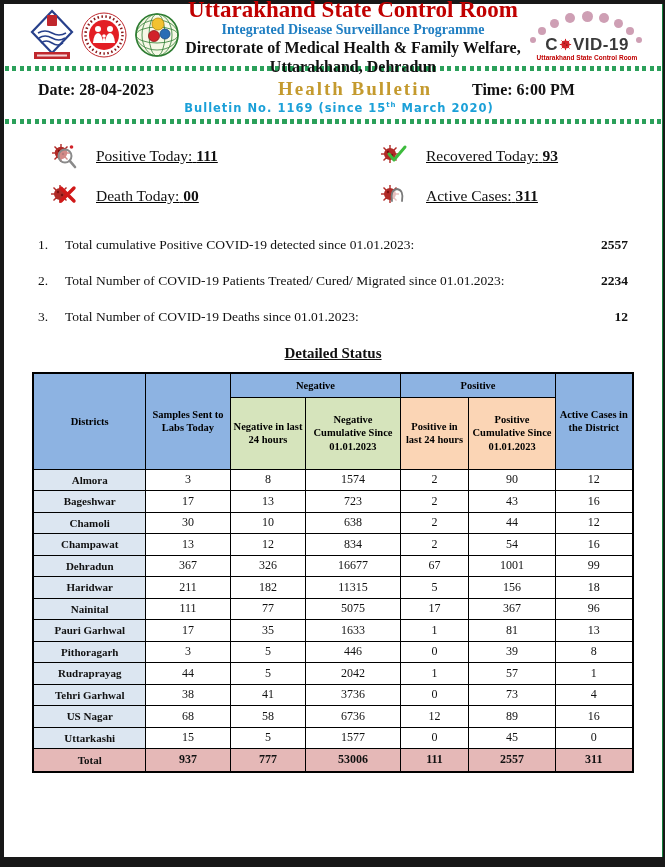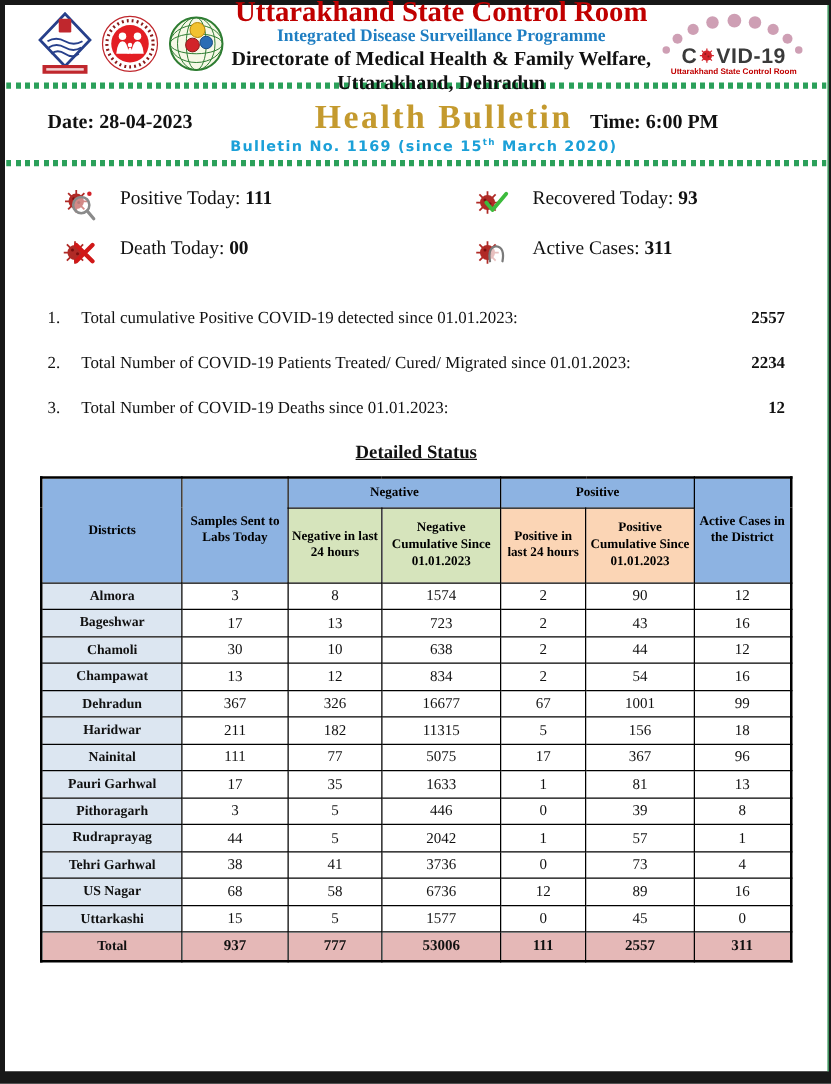--- a/index.html
+++ b/index.html
@@ -57,36 +57,36 @@
   }
   
   .titlerow {
     display: flex; align-items: baseline;
     padding: 7px 30px 0 34px;
   }
   .daterow-left { width: 200px; font-size: 16px; font-weight: bold; color: #111; }
   .bulletin-title {
     flex: 1; text-align: center;
     color: var(--c-gold, #C49A2E);
-    font-size: 27px; font-weight: bold; letter-spacing: 2px;
+    font-size: 19px; font-weight: bold; letter-spacing: 2px;
   }
   .daterow-right { width: 160px; text-align: left; font-size: 16px; font-weight: bold; color: #111; }
   .bulletin-no {
     text-align: center; margin: 1px 0 4px 12px;
     font-family: "DejaVu Sans", sans-serif;
     font-weight: bold; font-size: 11.5px; letter-spacing: 1px;
     color: var(--c-bulletin_cyan, #1BA0D8);
   }
   .bulletin-no sup { font-size: 7px; }
   
   .stats {
     display: grid; grid-template-columns: 330px 1fr;
     row-gap: 10px; padding: 17px 0 0 46px;
   }
-  .stat { display: flex; gap: 18px; height: 30px; }
+  .stat { display: flex; align-items: center; gap: 18px; height: 30px; text-decoration: underline; }
   .stat .txt { font-size: 15.5px; color: #111; }
   .stat .val { font-weight: bold; }
   .vicon { width: 28px; height: 28px; flex: 0 0 auto; }
   
   .summary { padding: 26px 30px 0 34px; }
   .sumrow { display: flex; align-items: baseline; margin-bottom: 20px; font-size: 13.5px; color: #111; }
   .sumrow .n { width: 27px; }
   .sumrow .t { flex: 1; }
   .sumrow .v { width: 70px; text-align: right; font-weight: bold; padding-right: 4px; }
   
@@ -101,21 +101,21 @@
   }
   table.ds th, table.ds td {
     border: 1px solid #000; text-align: center; vertical-align: middle;
     overflow: hidden;
   }
   table.ds thead th {
     background: var(--c-header_blue, #8DB3E2);
     font-size: 10.5px; font-weight: bold; line-height: 1.25; padding: 2px;
   }
   tr.hrow1 { height: 24px; }
-  tr.hrow2 { height: 60px; }
+  tr.hrow2 { height: 72px; }
   th.neg-sub { background: var(--c-green, #D6E4BC) !important; }
   th.pos-sub { background: var(--c-peach, #FBD5B5) !important; }
   table.ds tbody tr { height: 21.5px; }
   table.ds tbody td { font-size: 12px; color: #111; background: #fff; padding: 0 2px; }
   table.ds tbody td.district-cell {
     background: var(--c-district_blue, #DCE6F1);
     font-weight: bold; font-size: 11px;
   }
   table.ds tbody tr.total-row { height: 23px; }
   table.ds tbody tr.total-row td {

